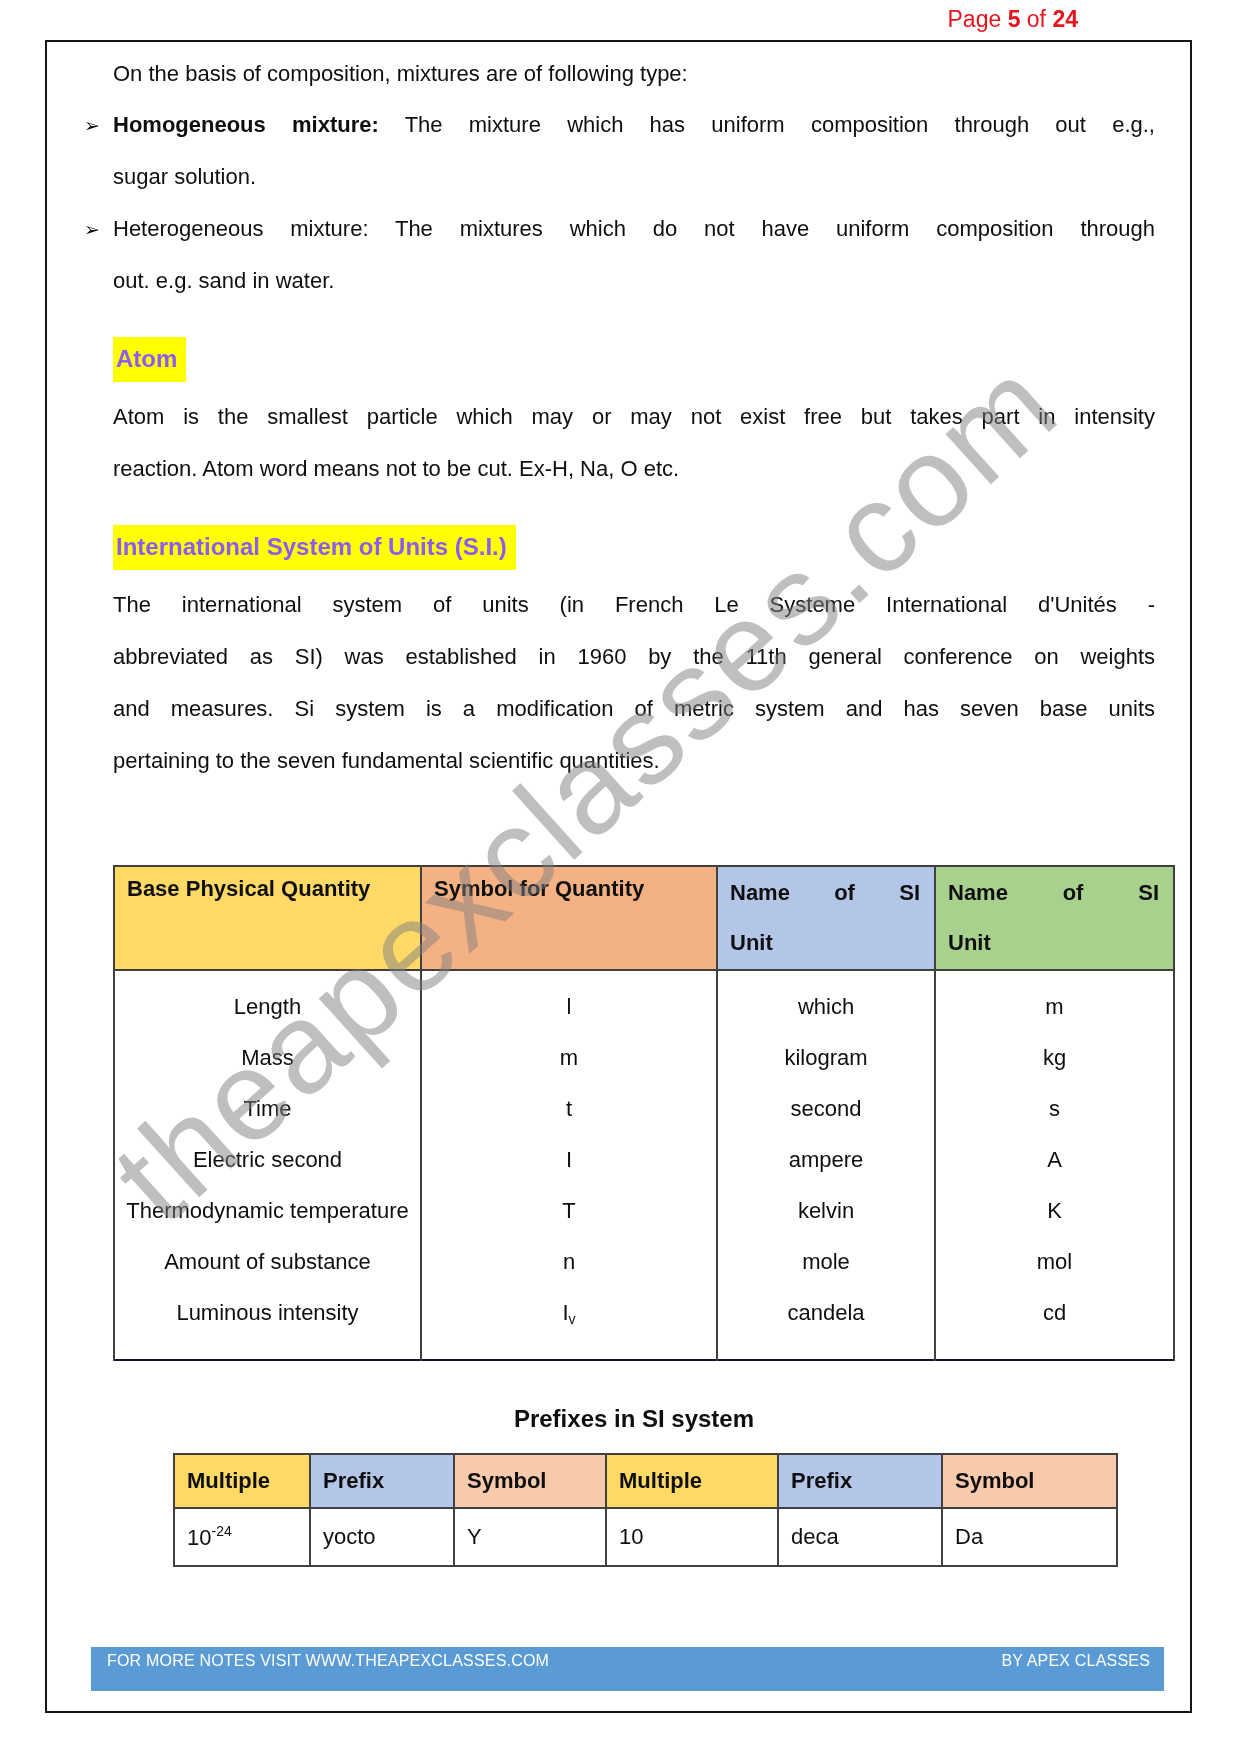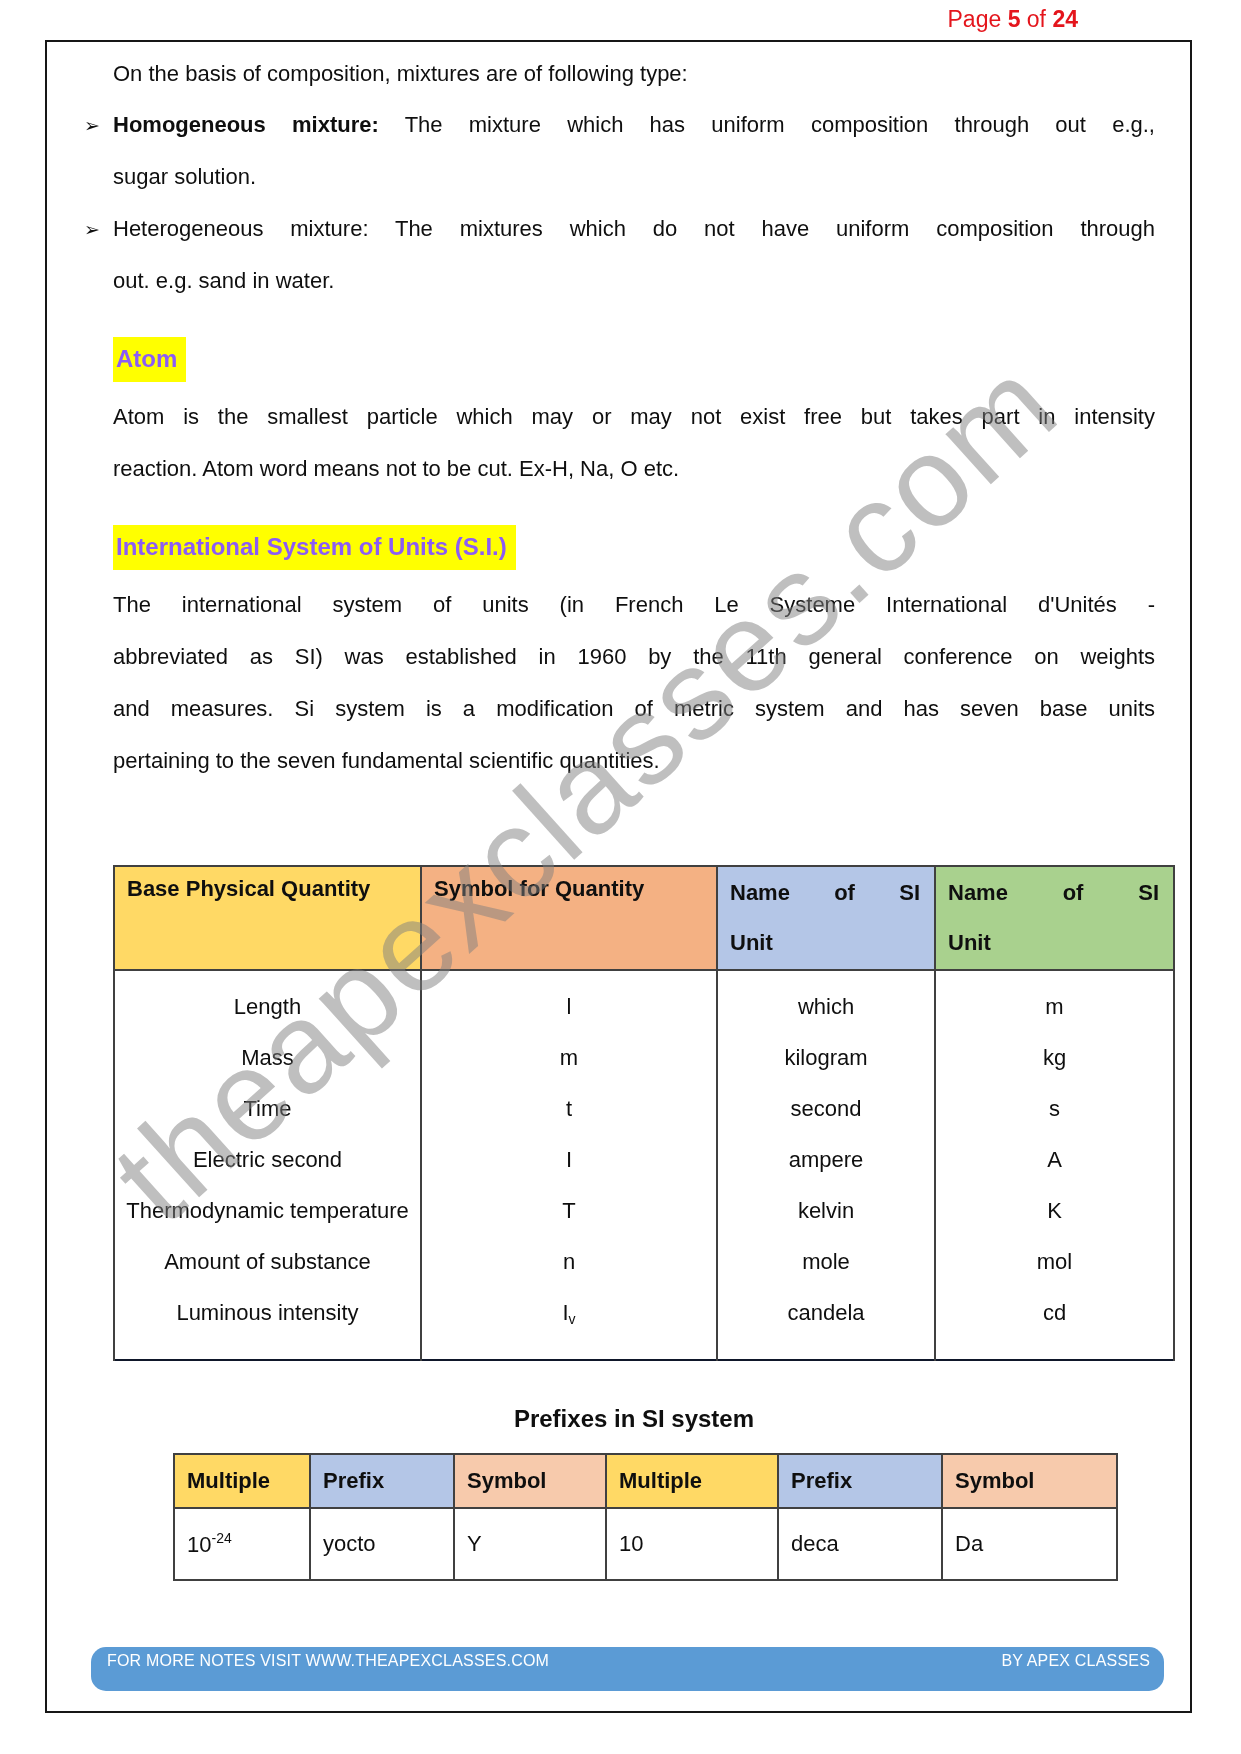--- a/index.html
+++ b/index.html
@@ -62,21 +62,21 @@
   
   .prefix-heading { margin-top: 44px; text-align: center; font-weight: 700; font-size: 24px; }
   table.prefix {
     margin: 20px 0 0 60px; border-collapse: collapse; table-layout: fixed;
     font-size: 22px;
   }
   table.prefix th, table.prefix td {
     border: 2px solid #404040; text-align: left; padding: 0 12px;
   }
   table.prefix th { font-weight: 700; height: 54px; }
-  table.prefix td { height: 72px; vertical-align: middle; }
+  table.prefix td { height: 58px; vertical-align: middle; }
   
   .watermark {
     position: absolute; left: 585px; top: 790px;
     transform: translate(-50%, -50%) rotate(-42deg);
     font-size: 128px; font-weight: 500; letter-spacing: 3px;
     color: rgba(128,128,128,0.50); white-space: nowrap; pointer-events: none;
     z-index: 5;
   }
   
   .footer-bar {
@@ -228,18 +228,18 @@
           <td>10<sup class="mult">-24</sup></td>
           <td>yocto</td>
           <td>Y</td>
           <td>10</td>
           <td>deca</td>
           <td>Da</td>
         </tr>
       </tbody>
   </table>
 
-  <div class="footer-bar" style="background: rgb(91, 155, 213); border-radius: 15px;">
+  <div class="footer-bar" style="background: rgb(91, 155, 213);">
     <span>FOR MORE NOTES VISIT WWW.THEAPEXCLASSES.COM</span>
     <span>BY APEX CLASSES</span>
   </div>
 
 </div>
 
 </body></html>

